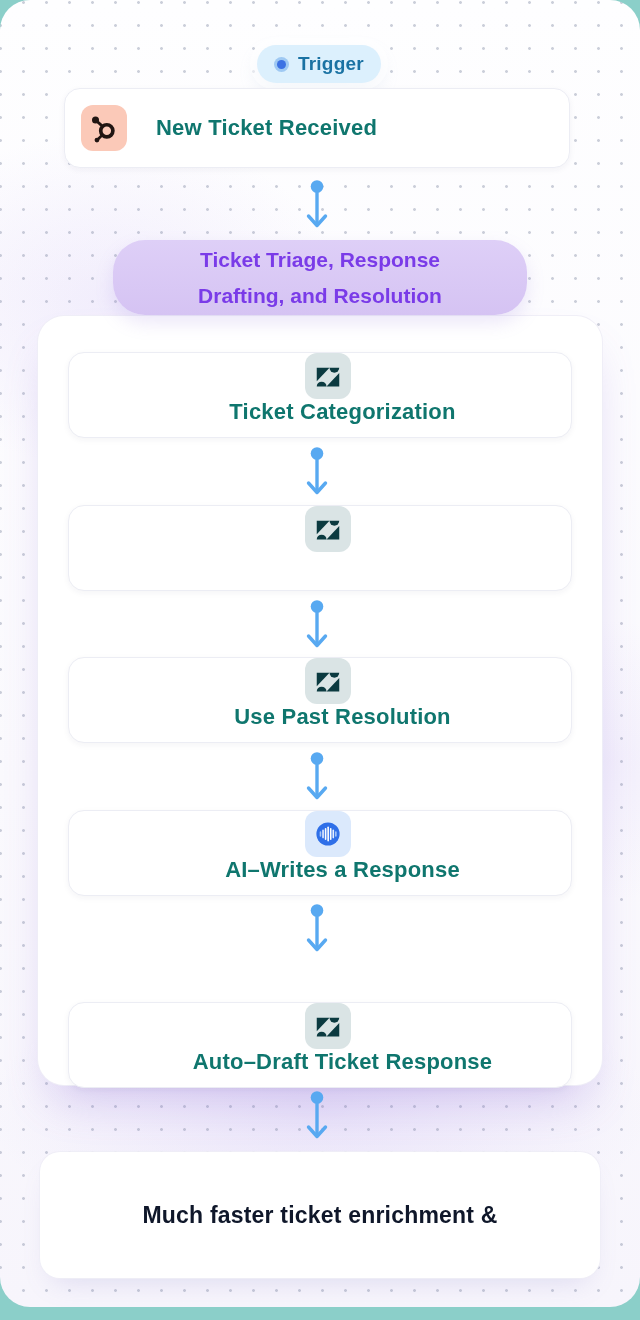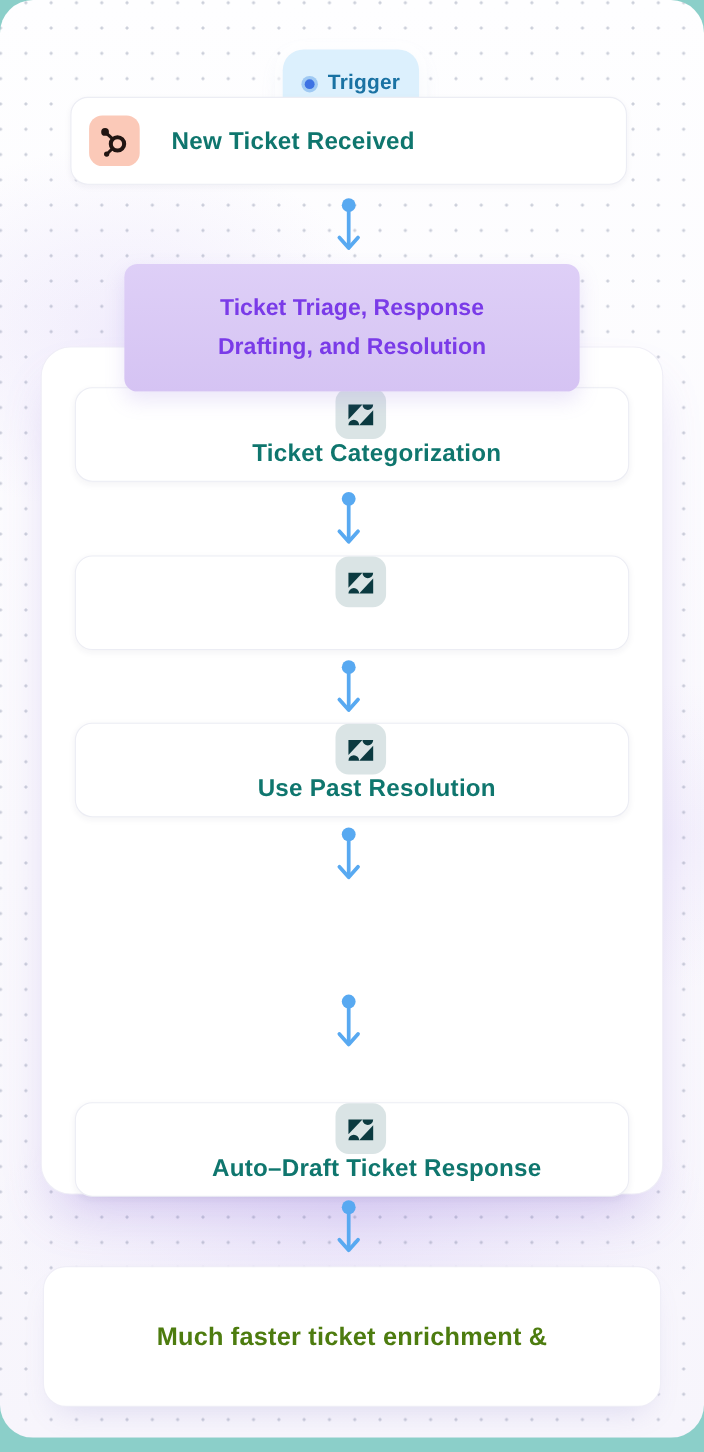--- a/index.html
+++ b/index.html
@@ -16,21 +16,21 @@
       radial-gradient(rgba(122,132,158,.38) 1.1px, transparent 1.7px),
       radial-gradient(340px 240px at 110px 300px, rgba(190,168,242,.18), transparent 70%),
       radial-gradient(460px 200px at 320px 1110px, rgba(182,160,238,.22), transparent 72%),
       radial-gradient(300px 200px at 610px 760px, rgba(190,168,242,.12), transparent 70%),
       linear-gradient(180deg,#FEFEFF 0%,#FAF9FD 60%,#F7F5FC 100%);
     background-size:23px 23px, auto, auto, auto, auto;
     background-position:12px 14px, 0 0, 0 0, 0 0, 0 0;
   }
   .badge{
     position:absolute;left:257px;top:45px;height:38px;
-    display:flex;align-items:center;gap:9px;padding:12px 17px;
+    display:flex;align-items:center;gap:9px;padding:0 17px;
     background:#DCF0FD;border-radius:19px;
     box-shadow:0 0 0 7px rgba(255,255,255,.55), 0 8px 18px rgba(160,180,215,.22);
   }
   .badge-label{font-size:19px;font-weight:700;color:#1A72A3;letter-spacing:.2px;}
   .badge-dot{width:15px;height:15px;border-radius:50%;background:#9FC9F3;position:relative;}
   .badge-dot::after{content:"";position:absolute;left:3px;top:3px;width:9px;height:9px;border-radius:50%;background:#3D72E3;}
   .card{
     position:absolute;display:flex;align-items:center;
     background:#FFFFFF;border:1.5px solid #ECEDF4;border-radius:16px;
     box-shadow:0 2px 6px rgba(30,40,80,.05);
@@ -38,41 +38,41 @@
   }
   .tile{
     width:46px;height:46px;border-radius:12px;flex:0 0 auto;
     display:flex;align-items:center;justify-content:center;
   }
   .tile-hubspot{background:#FBC9B8;}
   .tile-zendesk{background:#DAE4E5;}
   .tile-ai{background:#DBE9FC;}
   .card-label{margin-left:29px;font-size:22px;font-weight:700;color:#0f766e;letter-spacing:.2px;}
   .banner{
-    position:absolute;left:113px;top:240px;width:414px;height:116px;
+    position:absolute;left:113px;top:240px;width:414px;height:75px;
     background:linear-gradient(180deg,#DECFF7,#D5C3F3);
-    border-radius:12px;z-index:3;
+    border-radius:32px;z-index:3;
     box-shadow:0 8px 18px rgba(150,120,220,.18);
     display:flex;flex-direction:column;justify-content:center;align-items:center;
   }
   .banner div{font-size:21px;font-weight:700;color:#7A3BE8;line-height:36px;}
   .group{
     position:absolute;left:38px;top:316px;width:564px;height:769px;
     background:#FFFFFF;border-radius:26px;z-index:1;
     box-shadow:0 0 0 1px rgba(238,237,246,.9), 0 26px 48px -16px rgba(132,95,212,.33);
   }
   .row{z-index:2;left:68px;width:504px;height:86px;flex-direction:column;}
   .arrow{position:absolute;left:305px;z-index:2;width:24px;height:56px;}
   .outcome{
     position:absolute;left:40px;top:1152px;width:560px;height:126px;
     background:#FFFFFF;border-radius:20px;
     box-shadow:0 0 0 1px rgba(238,237,246,.9), 0 14px 28px -12px rgba(120,110,190,.22);
     display:flex;flex-direction:column;justify-content:center;align-items:center;
   }
-  .outcome div{font-size:23px;font-weight:700;color:#4d7c0f;line-height:40px;letter-spacing:.2px;}
+  .outcome div{font-size:23px;font-weight:700;color:#0f172a;line-height:40px;letter-spacing:.2px;}
 </style>
 </head>
 <body>
 
 <div class="stage">
 
   <div class="badge">
     <span class="badge-dot"></span>
     <span class="badge-label">Trigger</span>
   </div>
@@ -157,20 +157,35 @@
   </div>
 
   <div class="arrow" style="top:751px;">
     <svg width="24" height="56" viewBox="0 0 24 56">
       <circle cx="12" cy="7.5" r="6.3" fill="#58A9F1"></circle>
       <line x1="12" y1="12" x2="12" y2="44.5" stroke="#58A9F1" stroke-width="3.4"></line>
       <path d="M3.5 37 L12 46.5 L20.5 37" fill="none" stroke="#58A9F1" stroke-width="3.4" stroke-linecap="round" stroke-linejoin="round"></path>
     </svg>
   </div>
 
+  <div class="card row" style="top:810px;">
+    <span class="tile tile-ai">
+      <svg width="32" height="32" viewBox="0 0 40 40">
+        <circle cx="20" cy="20" r="14.5" fill="#2F6FE8"></circle>
+        <rect x="9.6" y="16.5" width="2" height="7" rx="1" fill="#A6C6F7"></rect>
+        <rect x="12.8" y="14.5" width="2" height="11" rx="1" fill="#E8F0FE"></rect>
+        <rect x="16" y="12.5" width="2" height="15" rx="1" fill="#FFFFFF"></rect>
+        <rect x="19.2" y="10.5" width="2" height="19" rx="1" fill="#FFFFFF"></rect>
+        <rect x="22.4" y="12.5" width="2" height="15" rx="1" fill="#FFFFFF"></rect>
+        <rect x="25.6" y="14.5" width="2" height="11" rx="1" fill="#E8F0FE"></rect>
+        <rect x="28.8" y="16.5" width="2" height="7" rx="1" fill="#A6C6F7"></rect>
+      </svg>
+    </span>
+    <span class="card-label">AI–Writes a Response</span>
+  </div>
 
   <div class="arrow" style="top:903px;">
     <svg width="24" height="56" viewBox="0 0 24 56">
       <circle cx="12" cy="7.5" r="6.3" fill="#58A9F1"></circle>
       <line x1="12" y1="12" x2="12" y2="44.5" stroke="#58A9F1" stroke-width="3.4"></line>
       <path d="M3.5 37 L12 46.5 L20.5 37" fill="none" stroke="#58A9F1" stroke-width="3.4" stroke-linecap="round" stroke-linejoin="round"></path>
     </svg>
   </div>
 
   <div class="card row" style="top:962px;margin-top:40px;">

